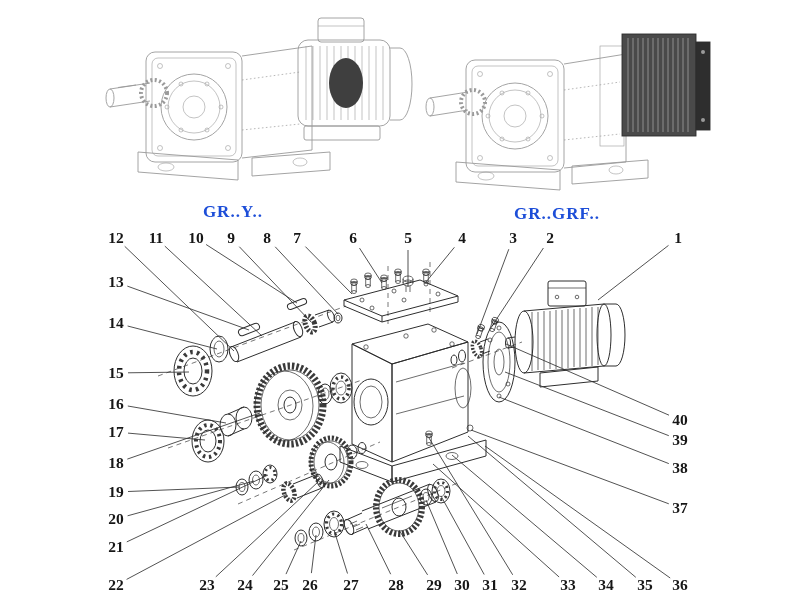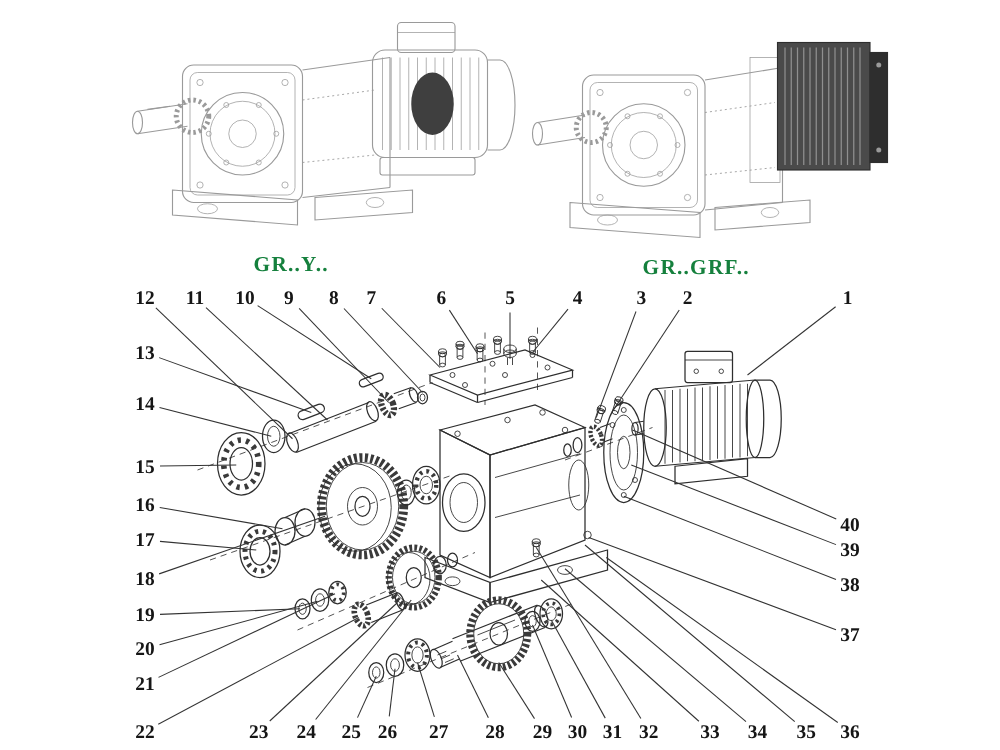--- a/index.html
+++ b/index.html
@@ -1,18 +1,18 @@
 <!DOCTYPE html>
 <html style="--ink: #2e2e2e; --fade: #9a9a9a; --leader: #333333; --callout: #161616; --dark-fill: #3f3f3f; --bg: #ffffff;"><head>
 <meta charset="utf-8">
 <style>
   html,body{margin:0;padding:0;background:#fff;}
   .page{position:relative;width:800px;height:600px;background:var(--bg,#fff);overflow:hidden;
         font-family:"Liberation Serif",serif;}
-  .model-label{position:absolute;font-weight:bold;font-size:17px;letter-spacing:1px;color:#15803d;
+  .model-label{position:absolute;font-weight:bold;font-size:17px;letter-spacing:1px;color:#1d4ed8;
                text-align:center;width:130px;}
   #model-left{left:168px;top:202px;}
   #model-right{left:492px;top:204px;}
   svg{position:absolute;left:0;top:0;}
   svg .ln{fill:none;stroke:var(--ink,#2e2e2e);stroke-width:1;}
   svg .thin{fill:none;stroke:var(--ink,#2e2e2e);stroke-width:.7;}
   svg .dash{fill:none;stroke:#555;stroke-width:.8;stroke-dasharray:5 4;}
   svg .fade{fill:none;stroke:var(--fade,#9a9a9a);stroke-width:.9;}
   svg .fadethin{fill:none;stroke:var(--fade,#9a9a9a);stroke-width:.6;}
   svg .fadedot{fill:none;stroke:var(--fade,#9a9a9a);stroke-width:.7;stroke-dasharray:1.6 2.4;}

